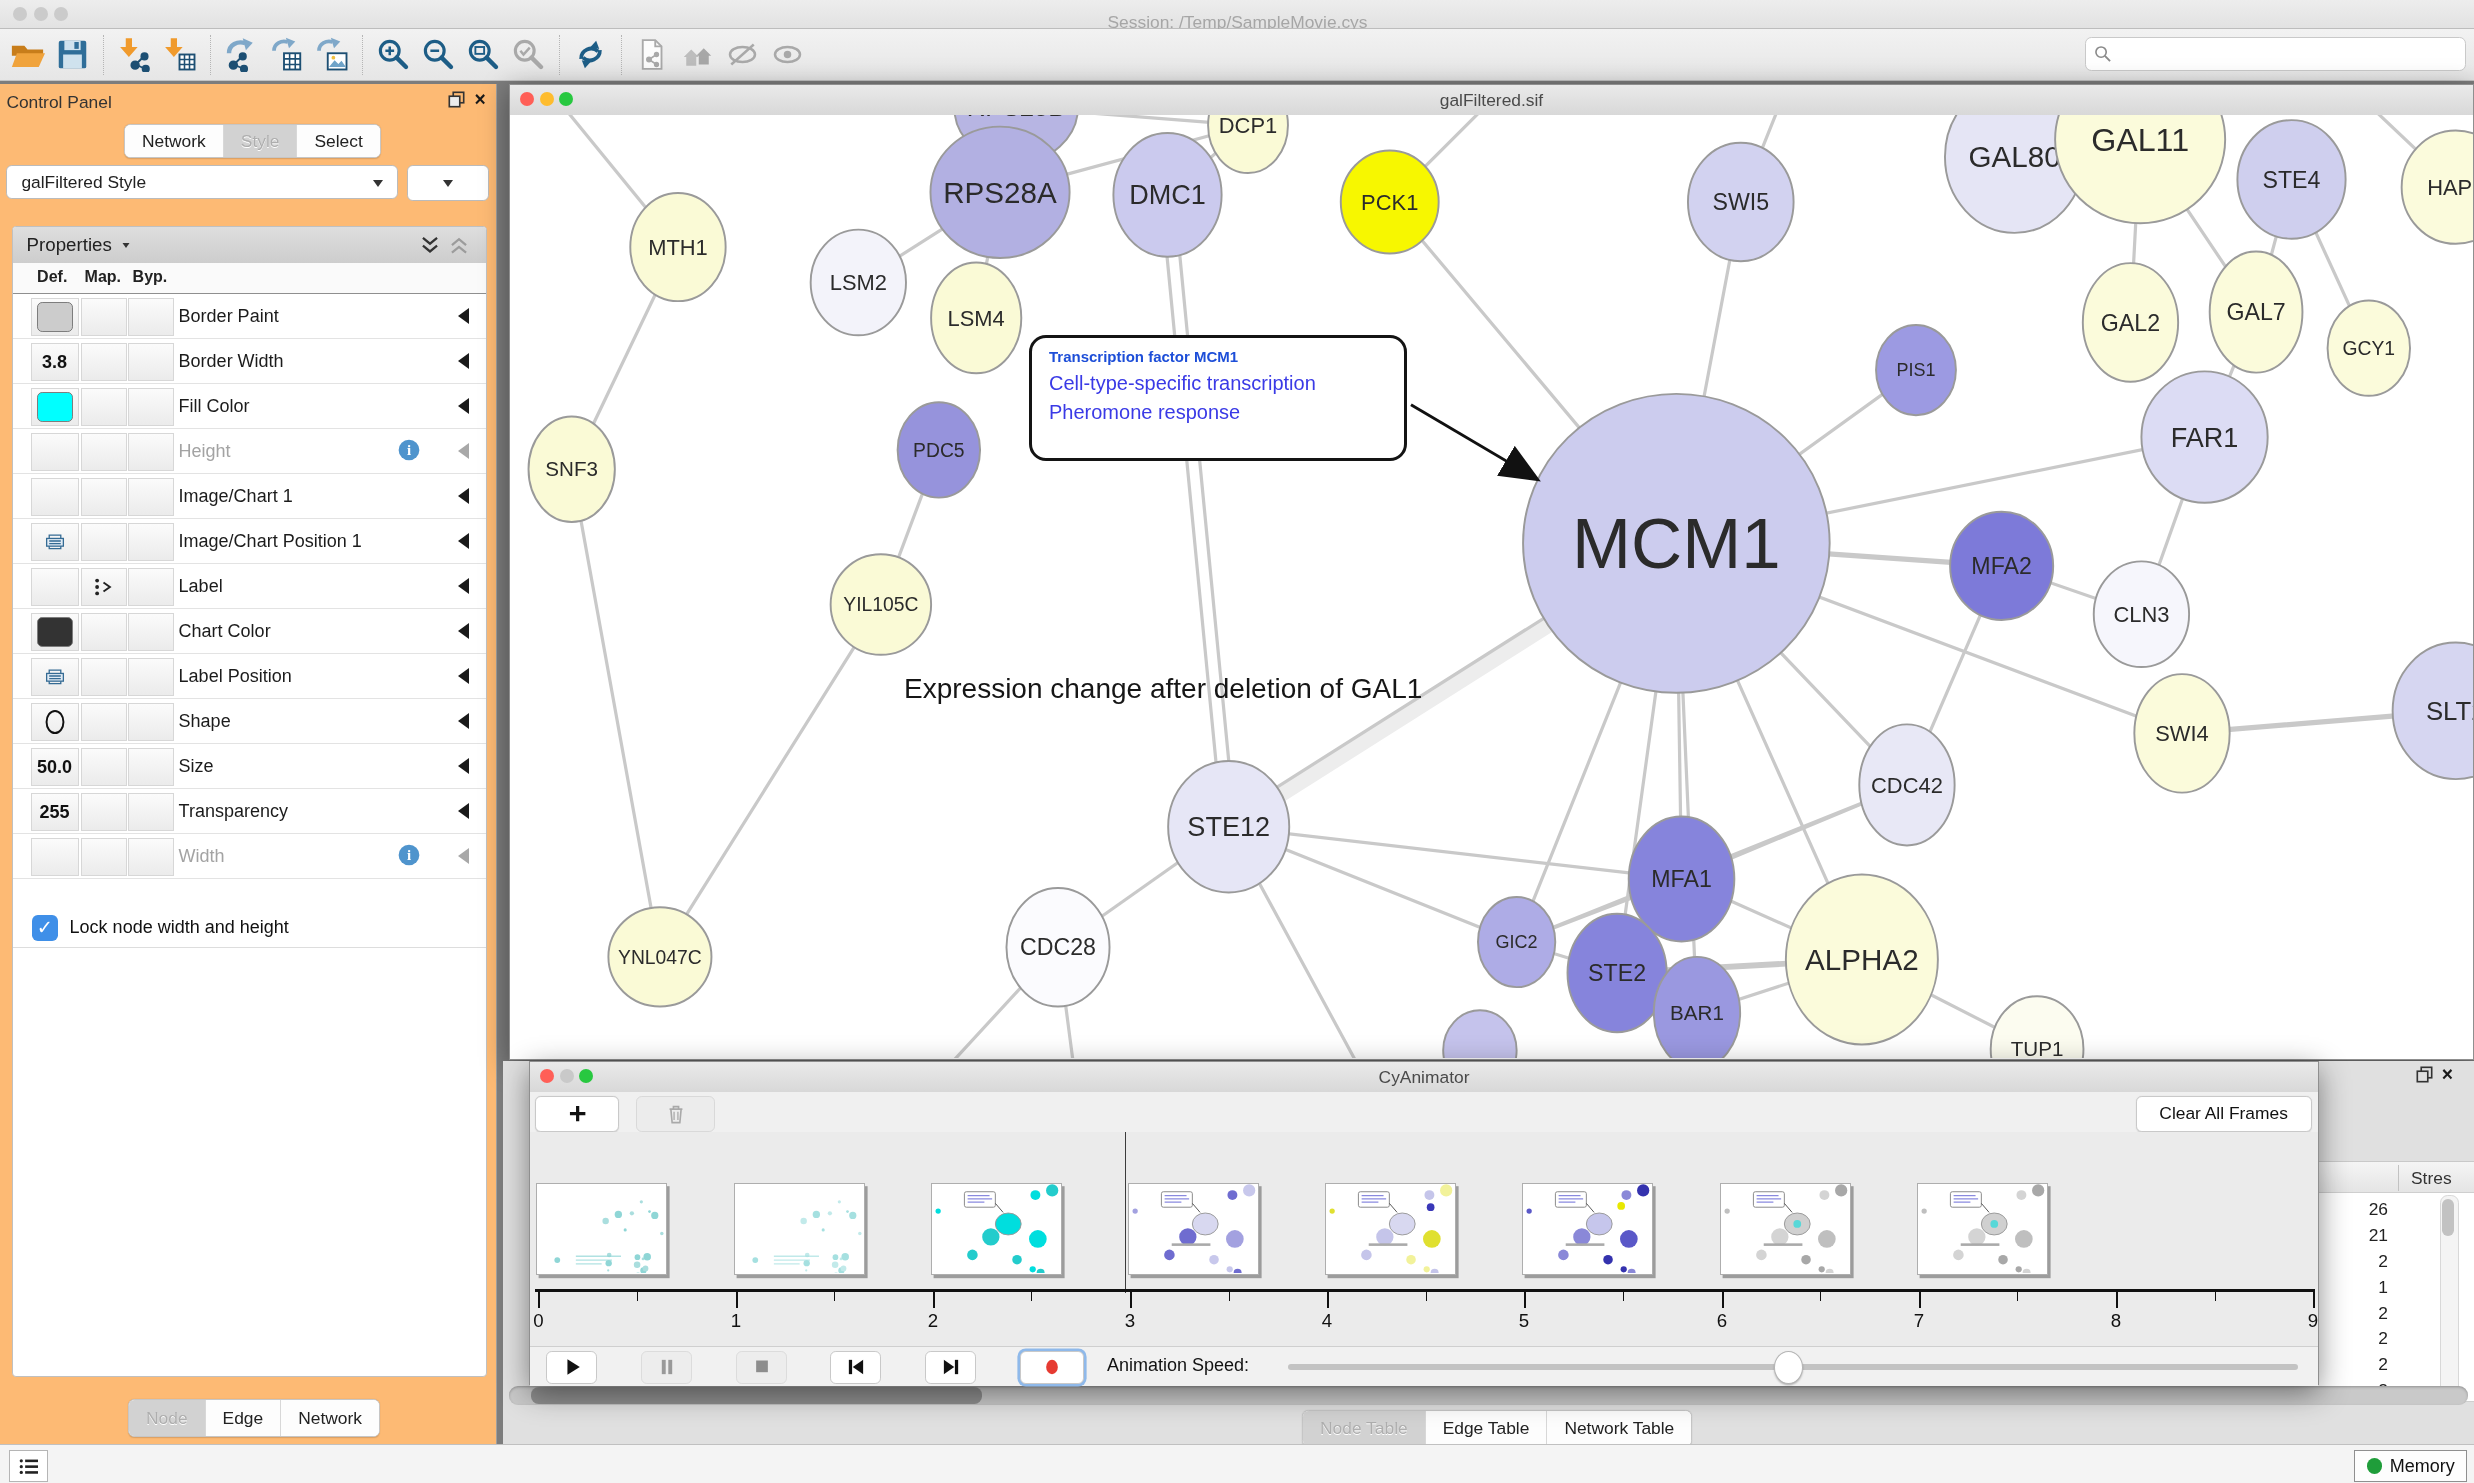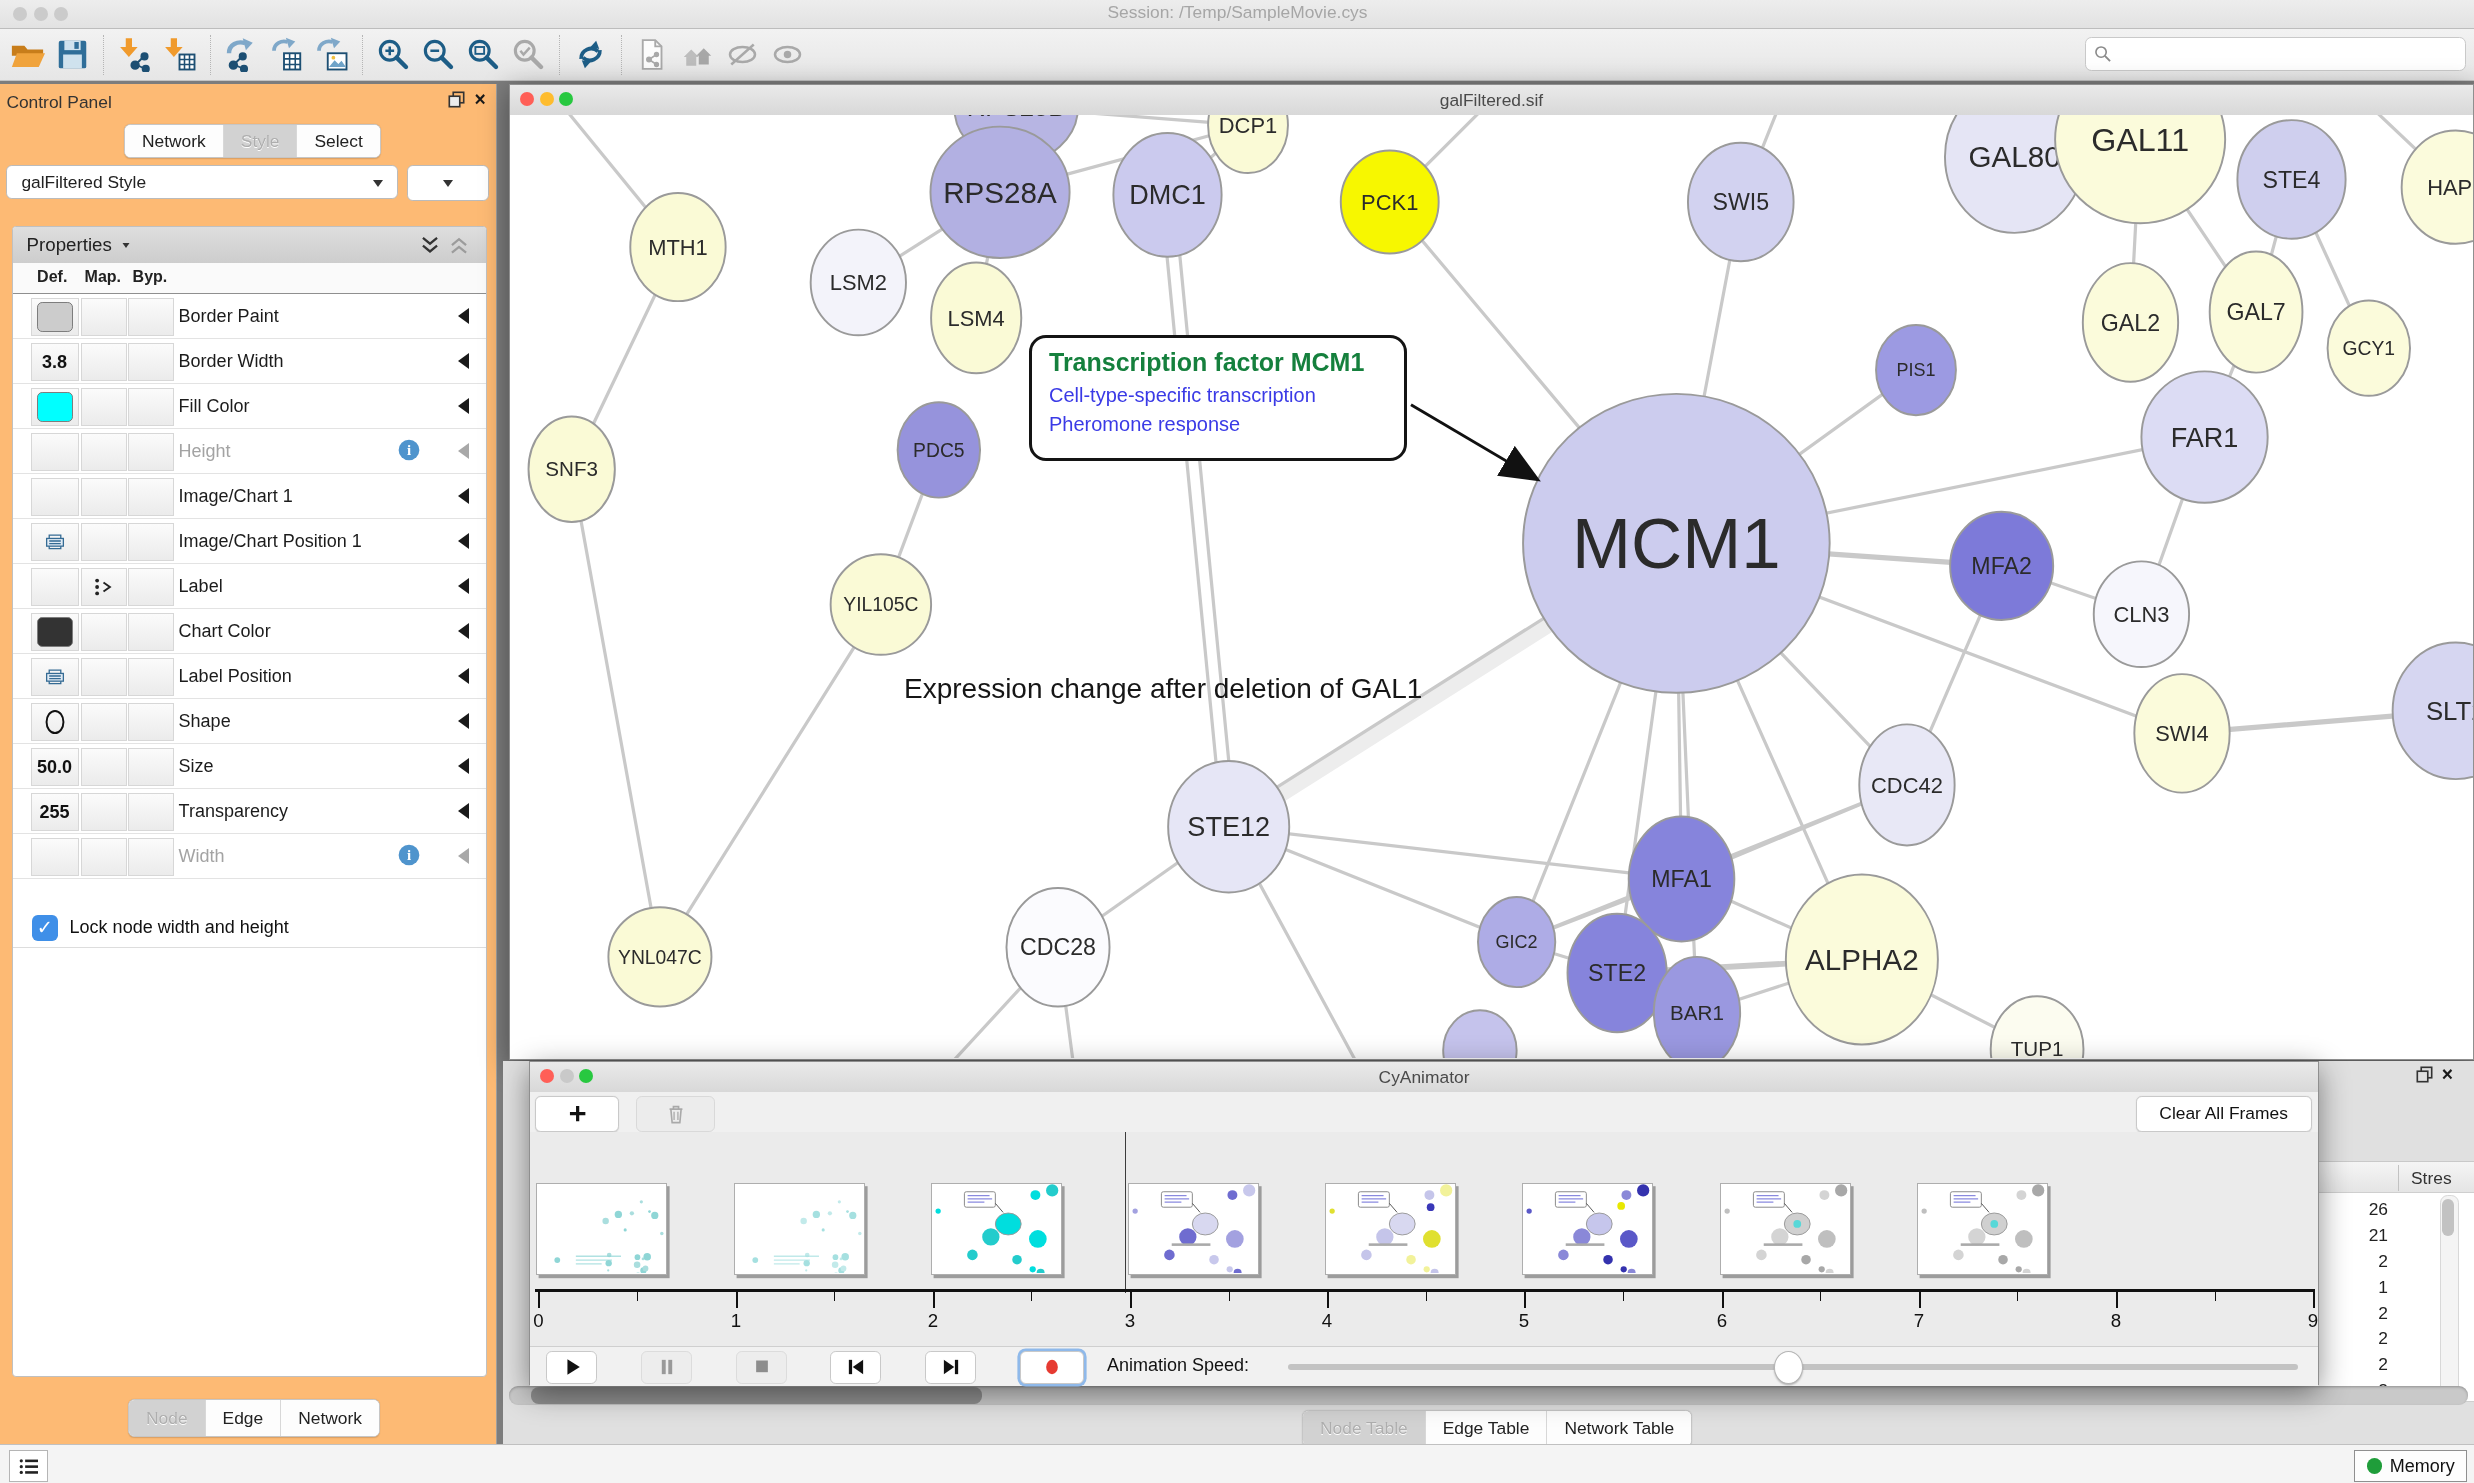--- a/index.html
+++ b/index.html
@@ -7,21 +7,21 @@
        background:#8f8f8f;font-family:"Liberation Sans",sans-serif;
        -webkit-font-smoothing:antialiased;}
   .abs{position:absolute;}
 
   
   #app-titlebar{left:0;top:0;width:2475px;height:28px;
     background:linear-gradient(#ededed,#e2e2e2);border-bottom:0.6px solid #bdbdbd;}
   .tl{position:absolute;top:7px;width:14px;height:14px;border-radius:50%;}
   #app-titlebar .tl{background:#cbcbcb;}
   .win-title{position:absolute;left:0;right:0;text-align:center;font-size:17.4px;}
-  #app-titlebar .win-title{top:2px;color:#a6a6a6;}
+  #app-titlebar .win-title{top:12px;color:#a6a6a6;}
 
   
   #toolbar{left:0;top:29px;width:2475px;height:52px;
     background:linear-gradient(#f2f2f2,#e6e6e6);border-bottom:0.6px solid #c4c4c4;
     display:flex;align-items:center;padding-left:5.2px;box-sizing:border-box;}
   .tbtn{width:40px;height:40px;margin:0 2.6px;border-radius:5.2px;display:flex;
         align-items:center;justify-content:center;background:transparent;border:none;}
   .tbtn svg{width:35px;height:35px;}
   .tsep{width:0;height:40px;border-left:1.3px dotted #b5b5b5;margin:0 7.7px;}
   #search-box{position:absolute;right:9px;top:7.7px;width:371px;height:32px;background:#fff;
@@ -90,21 +90,21 @@
   .mac-titlebar{position:absolute;left:0;top:0;width:100%;height:30px;
      background:linear-gradient(#eaeaea,#d8d8d8);border-bottom:0.6px solid #b2b2b2;}
   .mac-titlebar .win-title{top:5.2px;color:#4a4a4a;}
   .tl.red{background:#ff5f57;} .tl.yellow{background:#febc2e;} .tl.green{background:#28c840;}
   .tl.off{background:#c9c9c9;}
   #net-canvas{position:absolute;left:0;top:30px;width:1963px;height:943px;background:#fff;overflow:hidden;}
   #net-svg,#net-overlay{position:absolute;left:0;top:0;}
   #net-overlay{pointer-events:none;}
   #annotation-box{position:absolute;left:519px;top:220px;width:378px;height:126px;background:#fff;
      border:3.2px solid #141414;border-radius:17px;box-sizing:border-box;padding:10.3px 0 0 17px;}
-  #annotation-box .ann-title{font-size:25px;font-weight:bold;color:#15803d;}
+  #annotation-box .ann-title{font-size:15px;font-weight:bold;color:#1d4ed8;}
   #annotation-box .ann-line{font-size:20px;color:#3a3ae6;margin-top:6.4px;}
   #net-caption{position:absolute;left:394px;top:558px;font-size:28px;color:#161616;}
 
   
   #bottom-dock{left:503px;top:980px;width:1972px;height:385px;background:#e0e0e0;}
   #tablep-icons{right:22px;top:5.2px;}
   #tablep-header{position:absolute;left:1311px;top:100px;width:661px;height:31px;
      background:linear-gradient(#f5f5f5,#e4e4e4);border:0.6px solid #c9c9c9;font-size:17.4px;color:#333;}
   #tablep-body{position:absolute;left:1311px;top:131px;width:661px;height:208px;background:#fff;
      border:0.6px solid #cfcfcf;overflow:hidden;}

